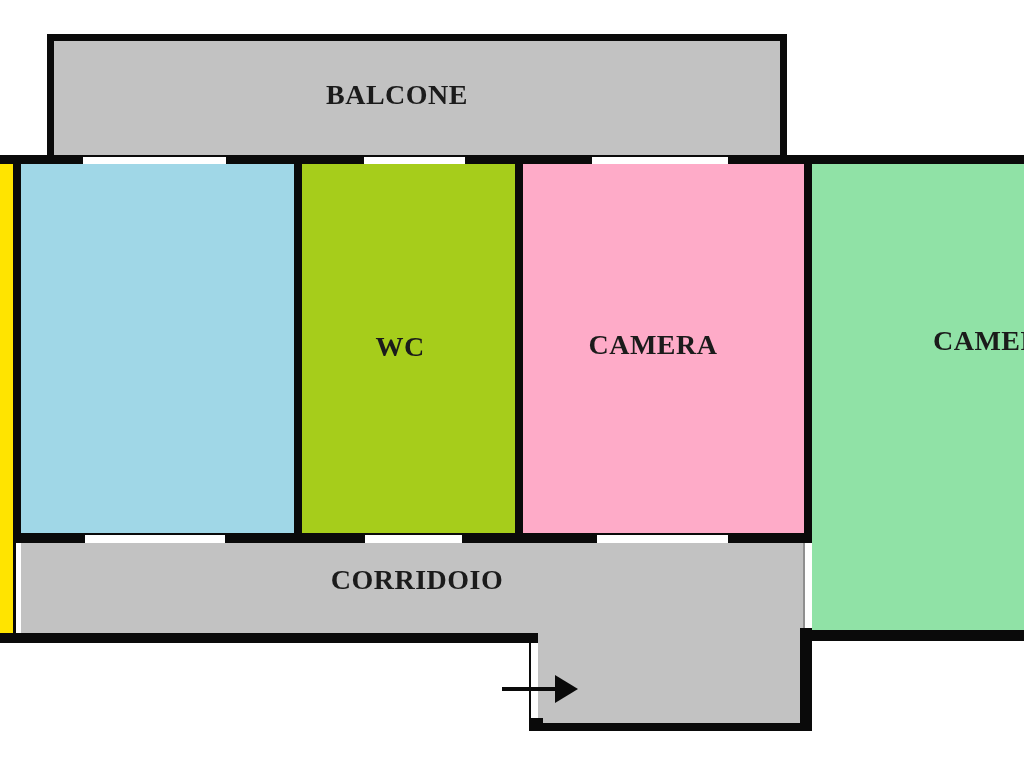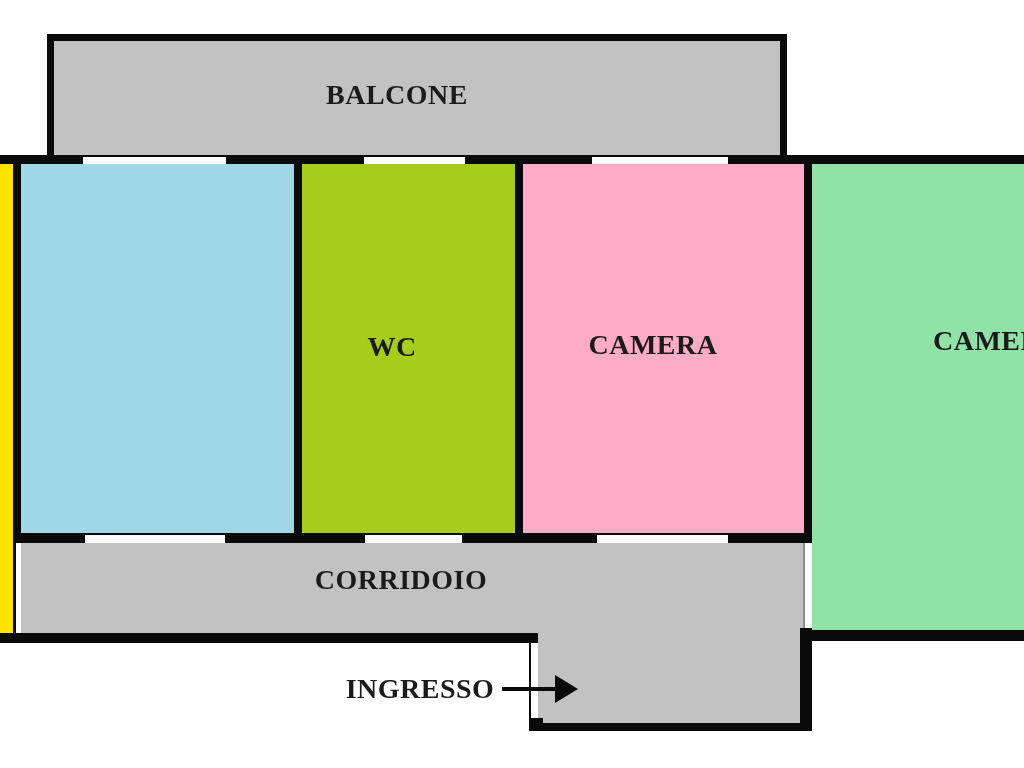--- a/index.html
+++ b/index.html
@@ -108,19 +108,18 @@
 
   <div class="opening opening-left"></div>
   <div class="abs door-camera2-line"></div>
 
   <svg class="abs arrow-wrap" viewBox="0 0 84 34">
     <line x1="4" y1="17" x2="60" y2="17" stroke="#0a0a0a" stroke-width="4"></line>
     <polygon points="57,3 57,31 80,17" fill="#0a0a0a"></polygon>
   </svg>
 
   <div class="room-label" style="left:397px;top:95px;">BALCONE</div>
-  <div class="room-label" style="left:392px;top:347px;">WC</div>
+  <div class="room-label" style="left:400px;top:347px;">WC</div>
   <div class="room-label" style="left:653px;top:345px;">CAMERA</div>
   <div class="room-label left-anchor" style="left:933px;top:341px;">CAMERA</div>
-  <div class="room-label" style="left:401px;top:580px;">CORRIDOIO</div>
-  <div class="room-label" style="left:420px;top:689px;">INGRESSO</div>
+  <div class="room-label" style="left:417px;top:580px;">CORRIDOIO</div>
 
 </div>
 
 </body></html>

